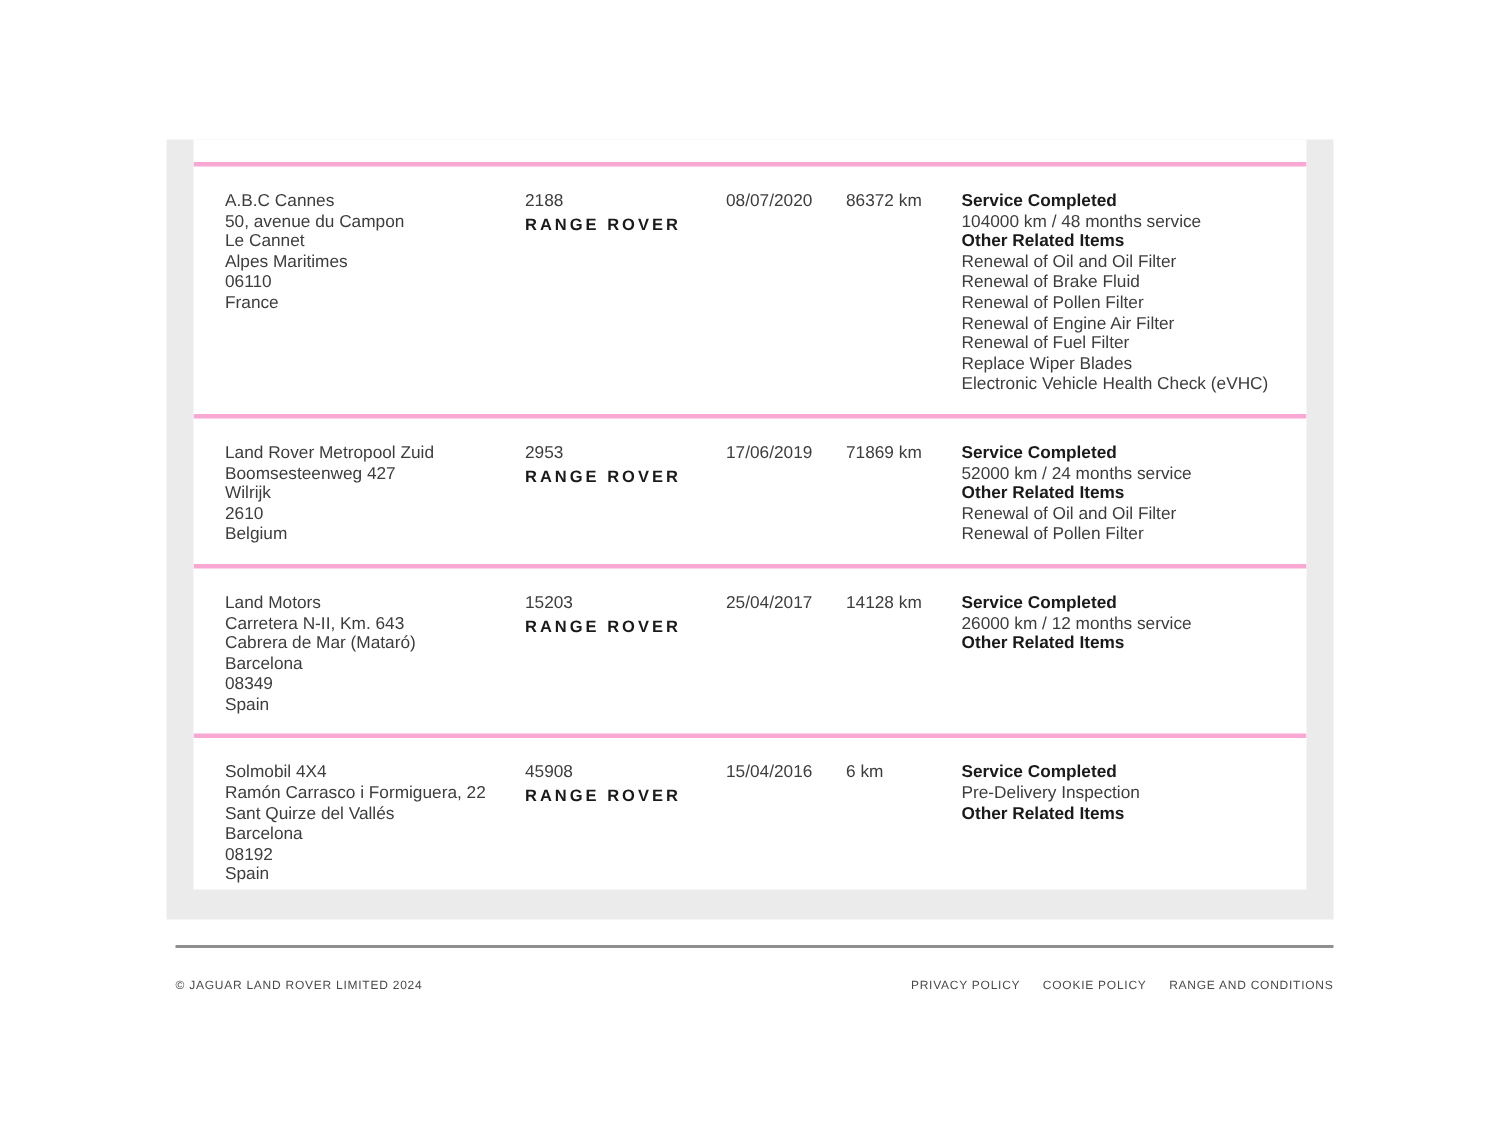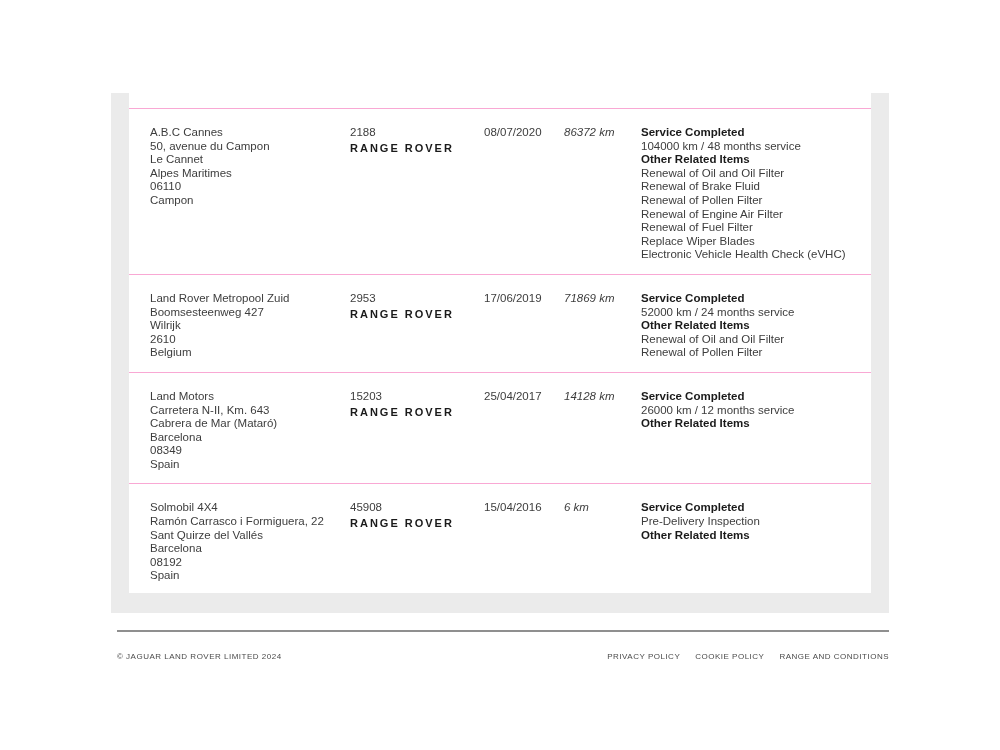--- a/index.html
+++ b/index.html
@@ -15,28 +15,28 @@
     background: #ebebeb;
   }
   .card {
     position: absolute; left: 18px; top: 0;
     width: 742px; height: 500px;
     background: #ffffff; overflow: hidden;
   }
   .card-top-spacer { height: 15px; }
   .row {
     display: flex;
-    border-top: 1px solid #f9a8d4;
+    border-top: 3px solid #f9a8d4;
     padding: 17px 21px 12px 21px;
     font-size: 11.5px; line-height: 13.6px; color: #3d3d3d;
   }
   .col-dealer  { width: 200px; }
   .col-brand   { width: 134px; }
   .col-date    { width: 80px;  }
-  .col-km      { width: 77px; font-style: italic;  }
+  .col-km      { width: 77px;  }
   .col-details { flex: 1; }
   .col-details div, .col-dealer div { white-space: nowrap; }
   .bold { font-weight: bold; color: #1a1a1a; }
   .brand-logo {
     margin-top: 2px;
     font-size: 11px; font-weight: bold; letter-spacing: 2px;
     color: #1a1a1a; white-space: nowrap;
   }
   .footer {
     position: absolute; left: 117px; top: 630px; width: 772px;
@@ -59,21 +59,21 @@
   <div class="card">
     <div class="card-top-spacer"></div>
     <div id="service-table">
   <div class="row">
     <div class="col-dealer">
             <div>A.B.C Cannes</div>
             <div>50, avenue du Campon</div>
             <div>Le Cannet</div>
             <div>Alpes Maritimes</div>
             <div>06110</div>
-            <div>Campon</div>
+            <div>France</div>
           </div>
     <div class="col-brand">
       <div>2188</div>
       <div class="brand-logo">RANGE ROVER</div>
     </div>
     <div class="col-date">08/07/2020</div>
     <div class="col-km">86372 km</div>
     <div class="col-details">
             <div class="bold">Service Completed</div>
             <div>104000 km / 48 months service</div>

